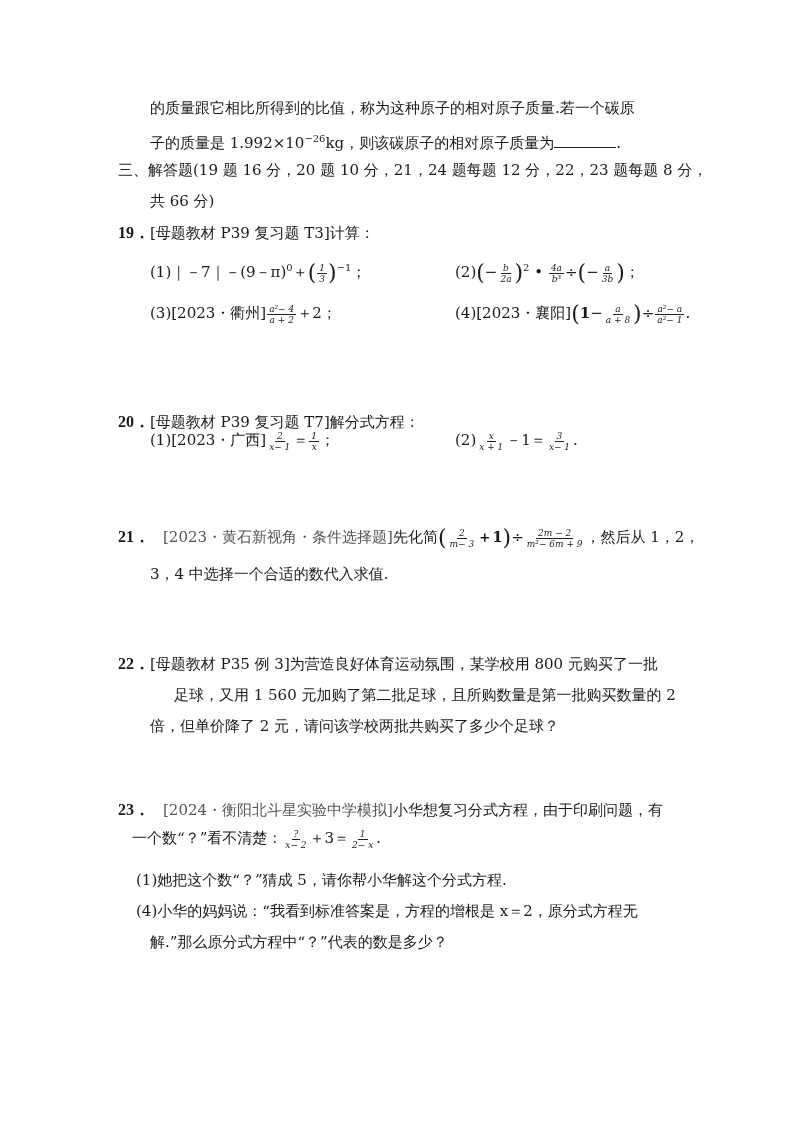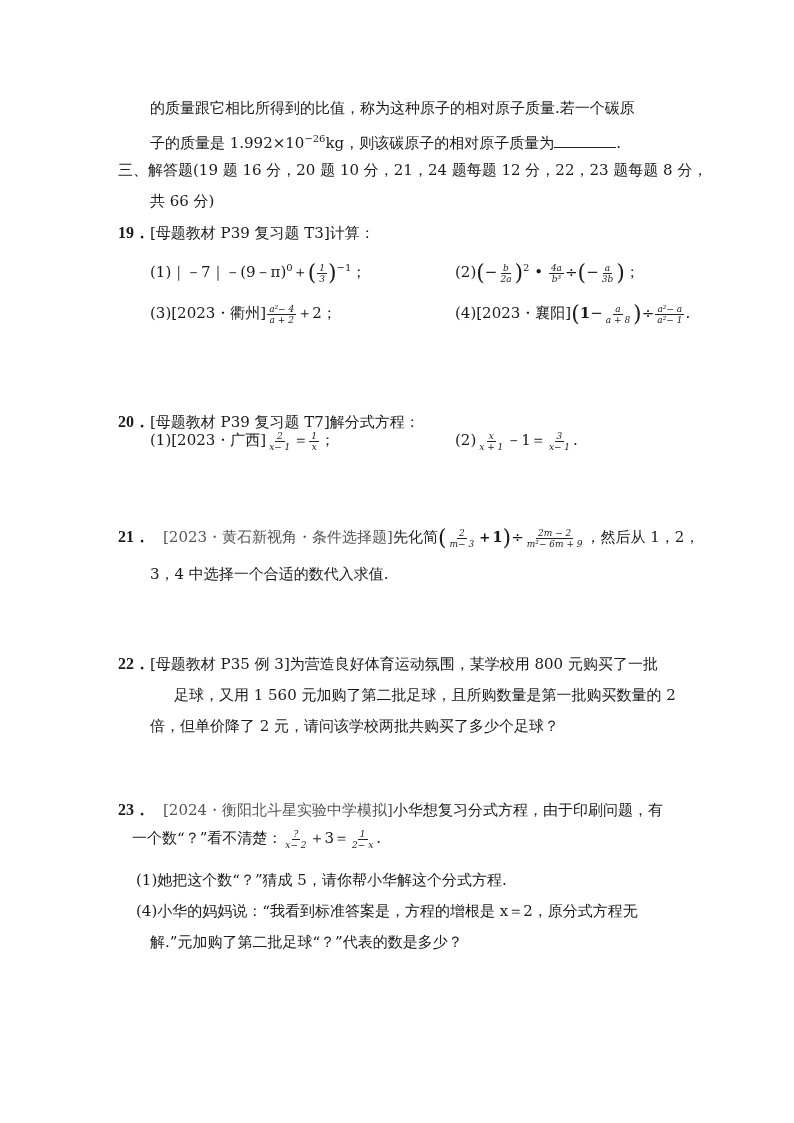--- a/index.html
+++ b/index.html
@@ -110,13 +110,13 @@
   <span>一个数“？”看不清楚：</span><span class="frac">
       <span class="num">?</span>
       <span class="den">x− 2</span>
     </span><span>＋3＝</span><span class="frac">
       <span class="num">1</span>
       <span class="den">2− x</span>
     </span><span>.</span>
 </div>
 <div class="line" style="left:136px; top:870px;">(1)她把这个数“？”猜成 5，请你帮小华解这个分式方程.</div>
 <div class="line" style="left:136px; top:901px;">(4)小华的妈妈说：“我看到标准答案是，方程的增根是 x＝2，原分式方程无</div>
-<div class="line" style="left:150px; top:932px;">解.”元加购了第二批足球“？”代表的数是多少？</div>
+<div class="line" style="left:150px; top:932px;">解.”那么原分式方程中“？”代表的数是多少？</div>
 
 </body></html>

